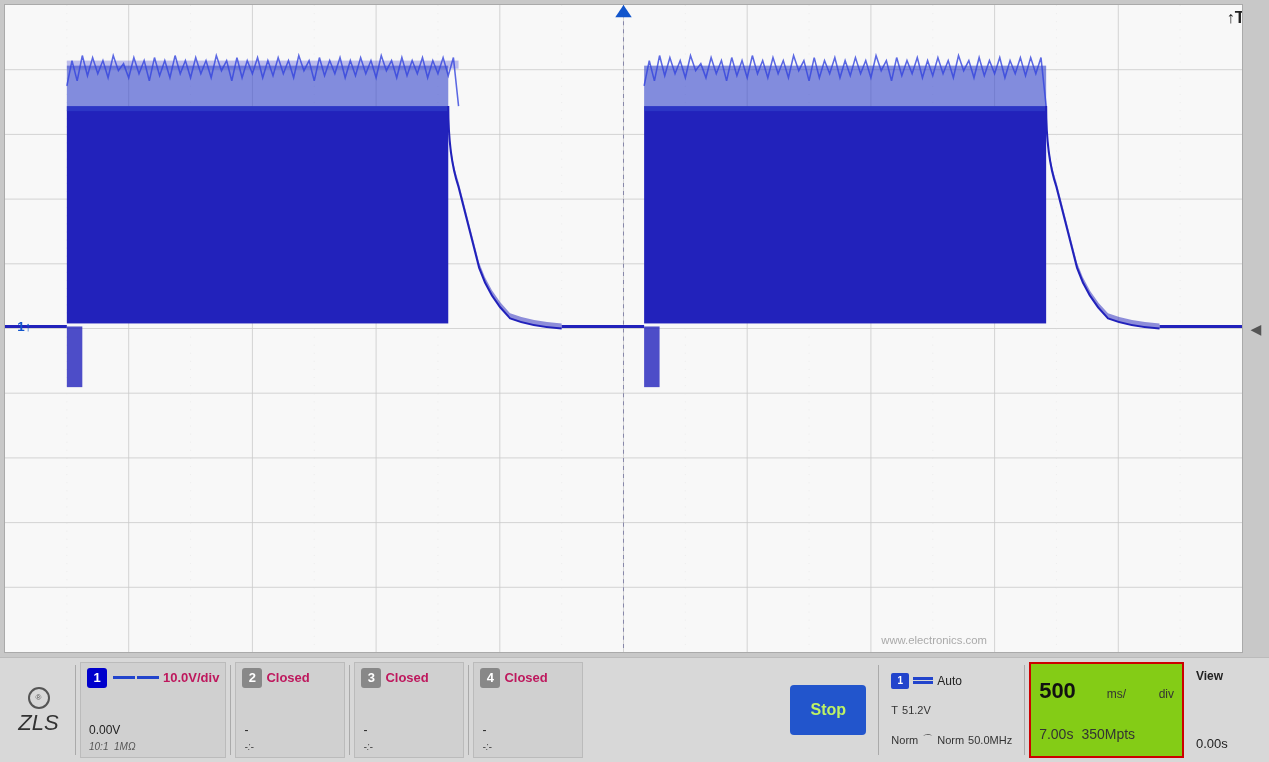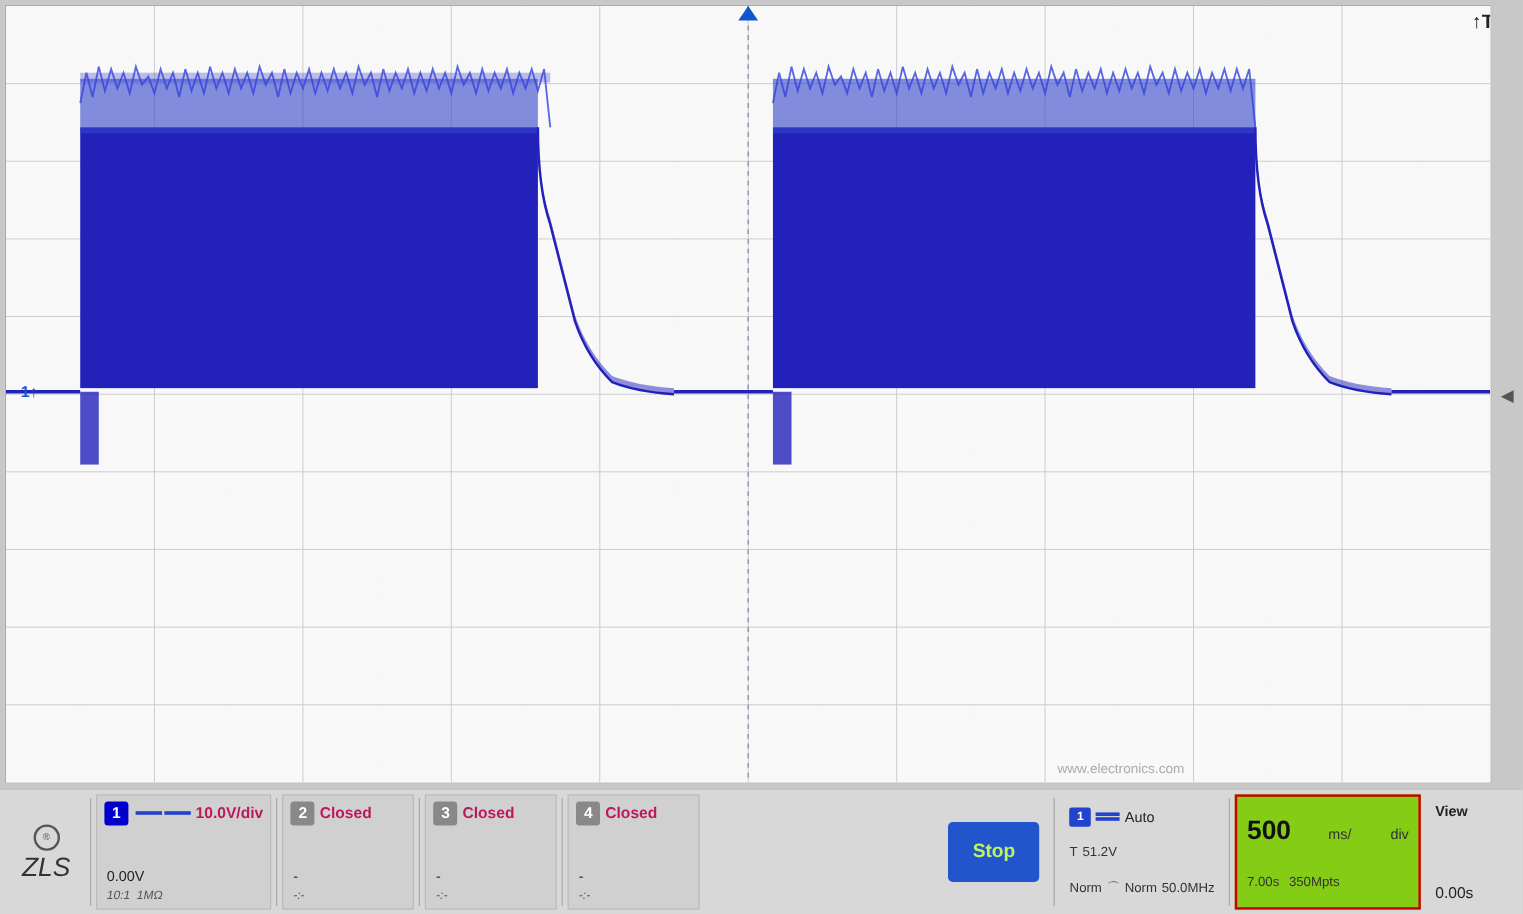--- a/index.html
+++ b/index.html
@@ -268,21 +268,21 @@
 
     .time-unit {
       font-size: 12px;
       color: #333;
       padding-left: 28px;
     }
 
     .time-row2 {
       display: flex;
       gap: 8px;
-      font-size: 11px;
+      font-size: 14px;
       color: #333;
     }
 
     
     .view-section {
       display: flex;
       flex-direction: column;
       padding: 3px 8px;
       justify-content: space-around;
       min-width: 75px;

